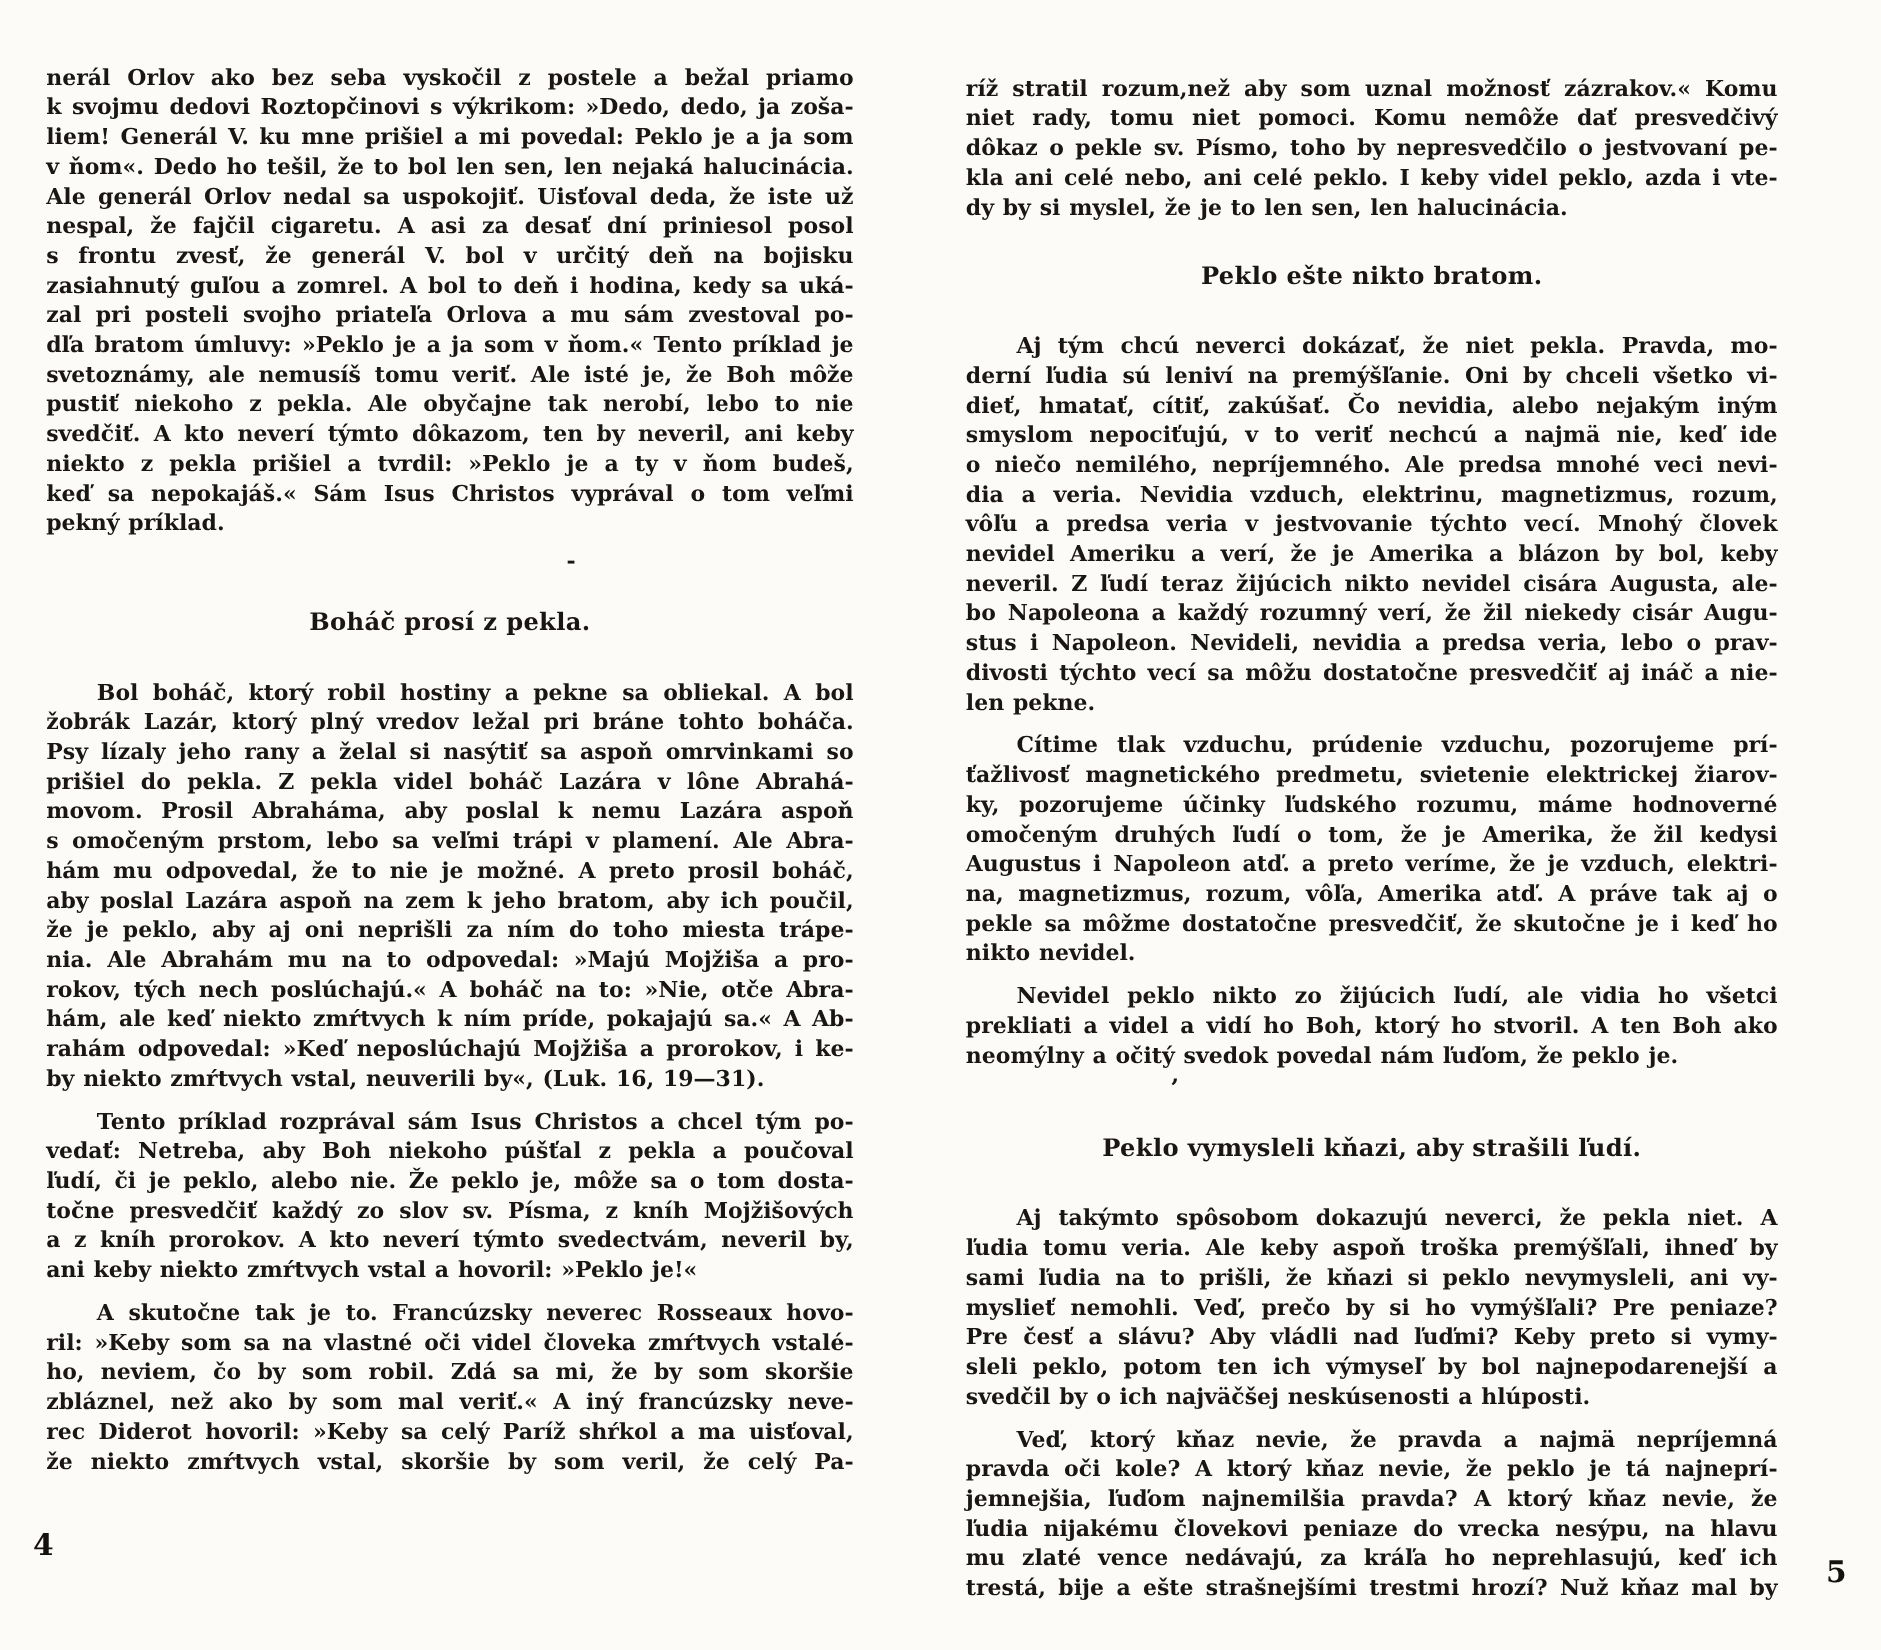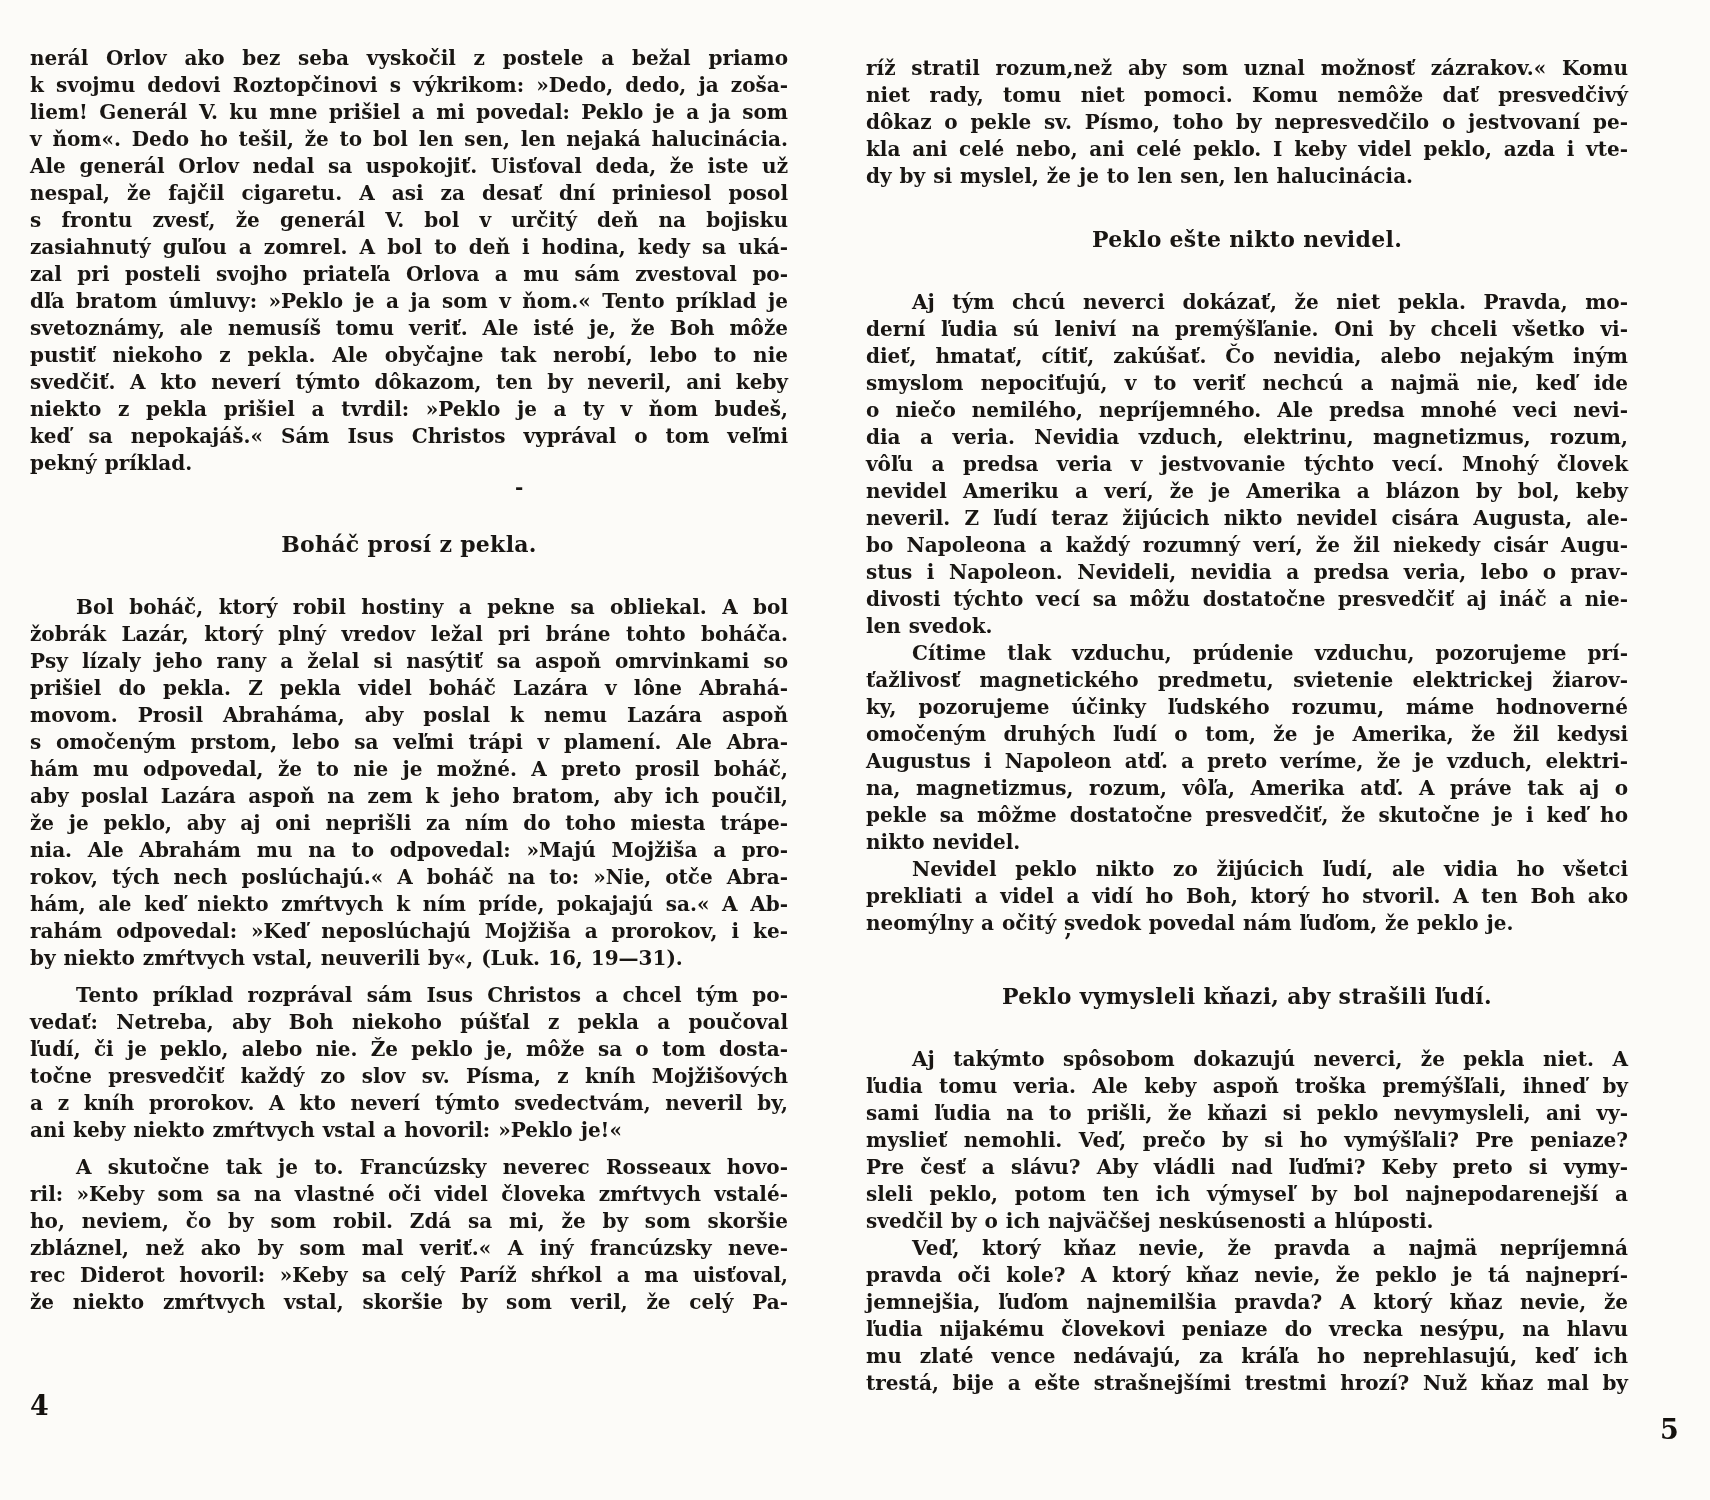--- a/index.html
+++ b/index.html
@@ -17,21 +17,21 @@
     color: #191613;
     font-weight: bold;
     font-size: 20px;
   }
   .page {
     position: absolute;
   }
   .page-left  { left: 30px;  top: 45px; width: 758px; }
   .page-right { left: 866px; top: 55px; width: 762px; }
 
-  .paragraph { margin: 0; }
+  .paragraph { margin: 12px; }
   .page-left .paragraph + .paragraph { margin-top: 10px; }
   .page-right .paragraph + .paragraph { margin-top: 0; }
 
   .line {
     line-height: 27px;
     height: 27px;
     text-align: justify;
     text-align-last: justify;
     word-spacing: 1px;
   }
@@ -128,35 +128,35 @@
   </section>
   <section class="page page-right">
     <div class="page-body">
         <div class="paragraph">
           <div class="line">ríž stratil rozum,než aby som uznal možnosť zázrakov.« Komu</div>
           <div class="line">niet rady, tomu niet pomoci. Komu nemôže dať presvedčivý</div>
           <div class="line">dôkaz o pekle sv. Písmo, toho by nepresvedčilo o jestvovaní pe-</div>
           <div class="line">kla ani celé nebo, ani celé peklo. I keby videl peklo, azda i vte-</div>
           <div class="line natural">dy by si myslel, že je to len sen, len halucinácia.</div>
         </div>
-        <div class="heading">Peklo ešte nikto nevidel.</div>
+        <div class="heading">Peklo ešte nikto bratom.</div>
         <div class="paragraph">
           <div class="line indent">Aj tým chcú neverci dokázať, že niet pekla. Pravda, mo-</div>
           <div class="line">derní ľudia sú leniví na premýšľanie. Oni by chceli všetko vi-</div>
           <div class="line">dieť, hmatať, cítiť, zakúšať. Čo nevidia, alebo nejakým iným</div>
           <div class="line">smyslom nepociťujú, v to veriť nechcú a najmä nie, keď ide</div>
           <div class="line">o niečo nemilého, nepríjemného. Ale predsa mnohé veci nevi-</div>
           <div class="line">dia a veria. Nevidia vzduch, elektrinu, magnetizmus, rozum,</div>
           <div class="line">vôľu a predsa veria v jestvovanie týchto vecí. Mnohý človek</div>
           <div class="line">nevidel Ameriku a verí, že je Amerika a blázon by bol, keby</div>
           <div class="line">neveril. Z ľudí teraz žijúcich nikto nevidel cisára Augusta, ale-</div>
           <div class="line">bo Napoleona a každý rozumný verí, že žil niekedy cisár Augu-</div>
           <div class="line">stus i Napoleon. Nevideli, nevidia a predsa veria, lebo o prav-</div>
           <div class="line">divosti týchto vecí sa môžu dostatočne presvedčiť aj ináč a nie-</div>
-          <div class="line natural">len svedok.</div>
+          <div class="line natural">len pekne.</div>
         </div>
         <div class="paragraph">
           <div class="line indent">Cítime tlak vzduchu, prúdenie vzduchu, pozorujeme prí-</div>
           <div class="line">ťažlivosť magnetického predmetu, svietenie elektrickej žiarov-</div>
           <div class="line">ky, pozorujeme účinky ľudského rozumu, máme hodnoverné</div>
           <div class="line">omočeným druhých ľudí o tom, že je Amerika, že žil kedysi</div>
           <div class="line">Augustus i Napoleon atď. a preto veríme, že je vzduch, elektri-</div>
           <div class="line">na, magnetizmus, rozum, vôľa, Amerika atď. A práve tak aj o</div>
           <div class="line">pekle sa môžme dostatočne presvedčiť, že skutočne je i keď ho</div>
           <div class="line natural">nikto nevidel.</div>

